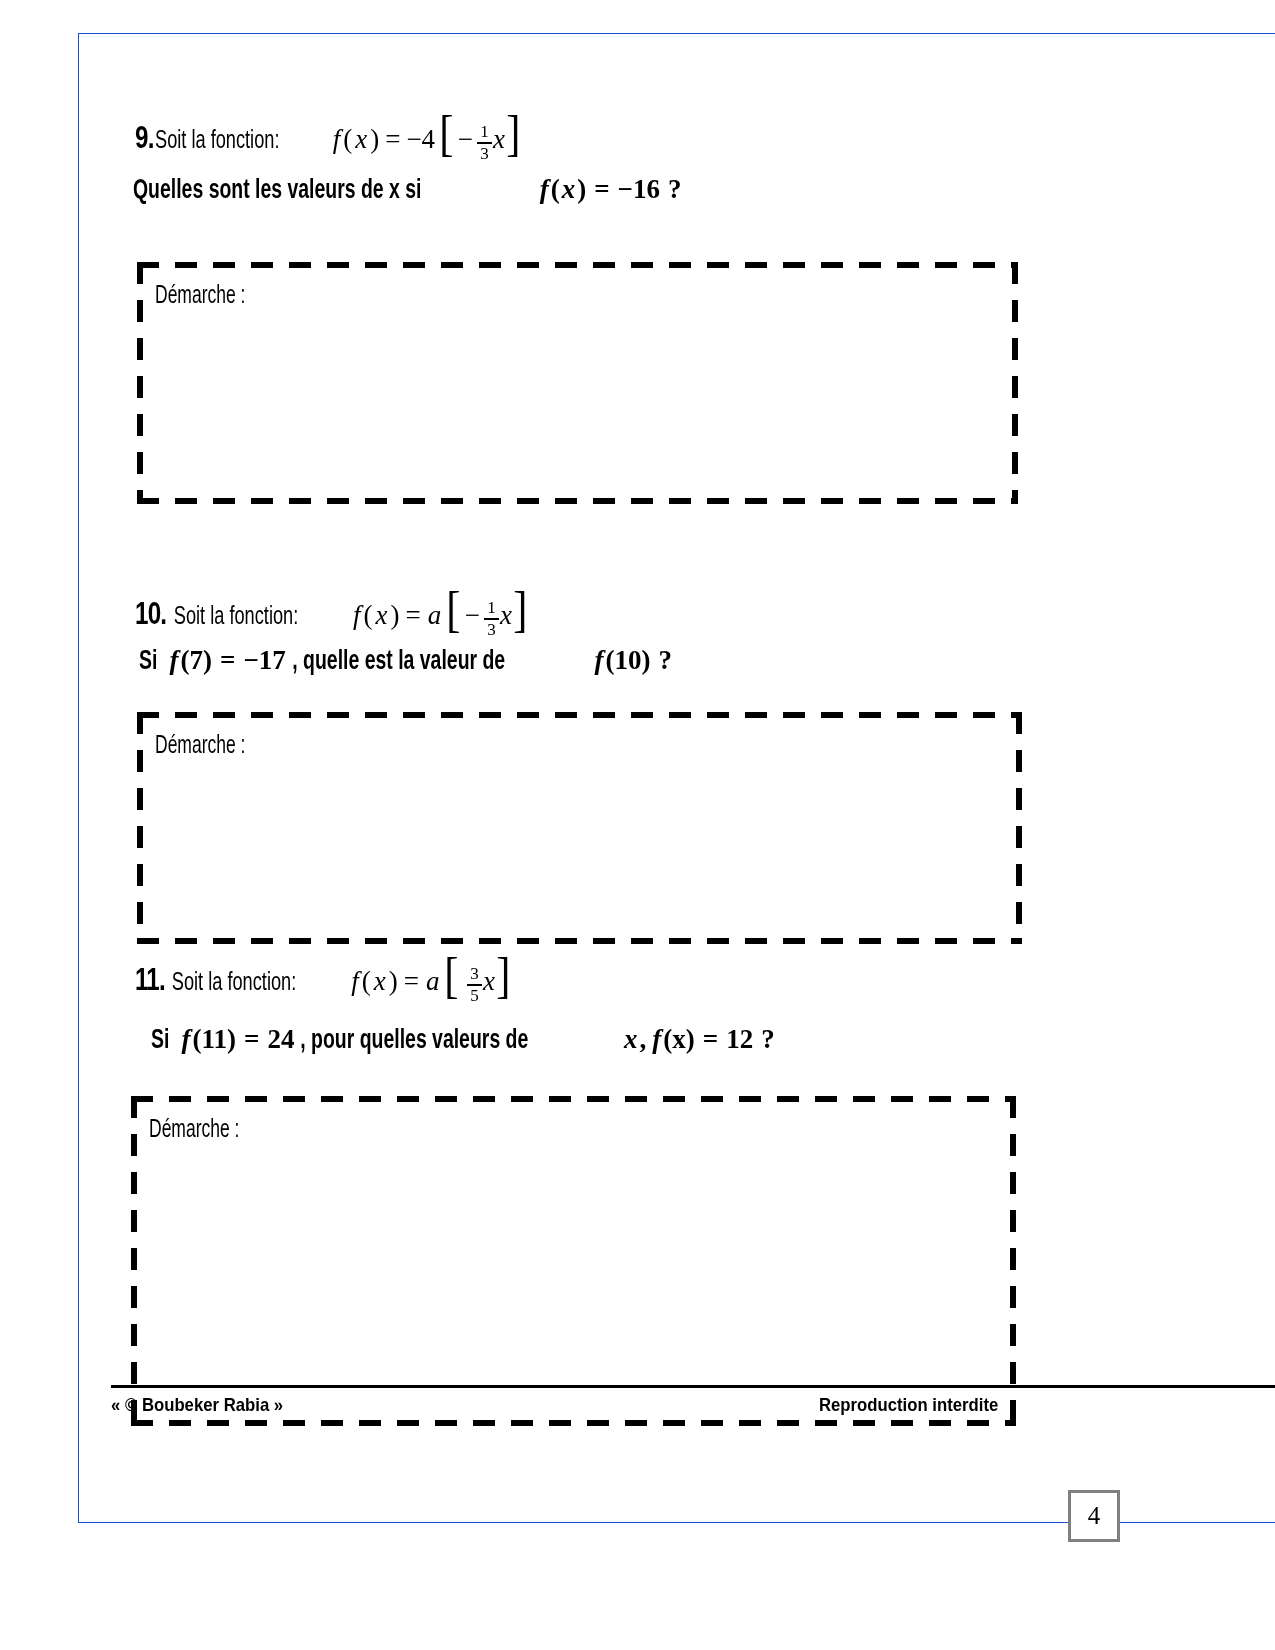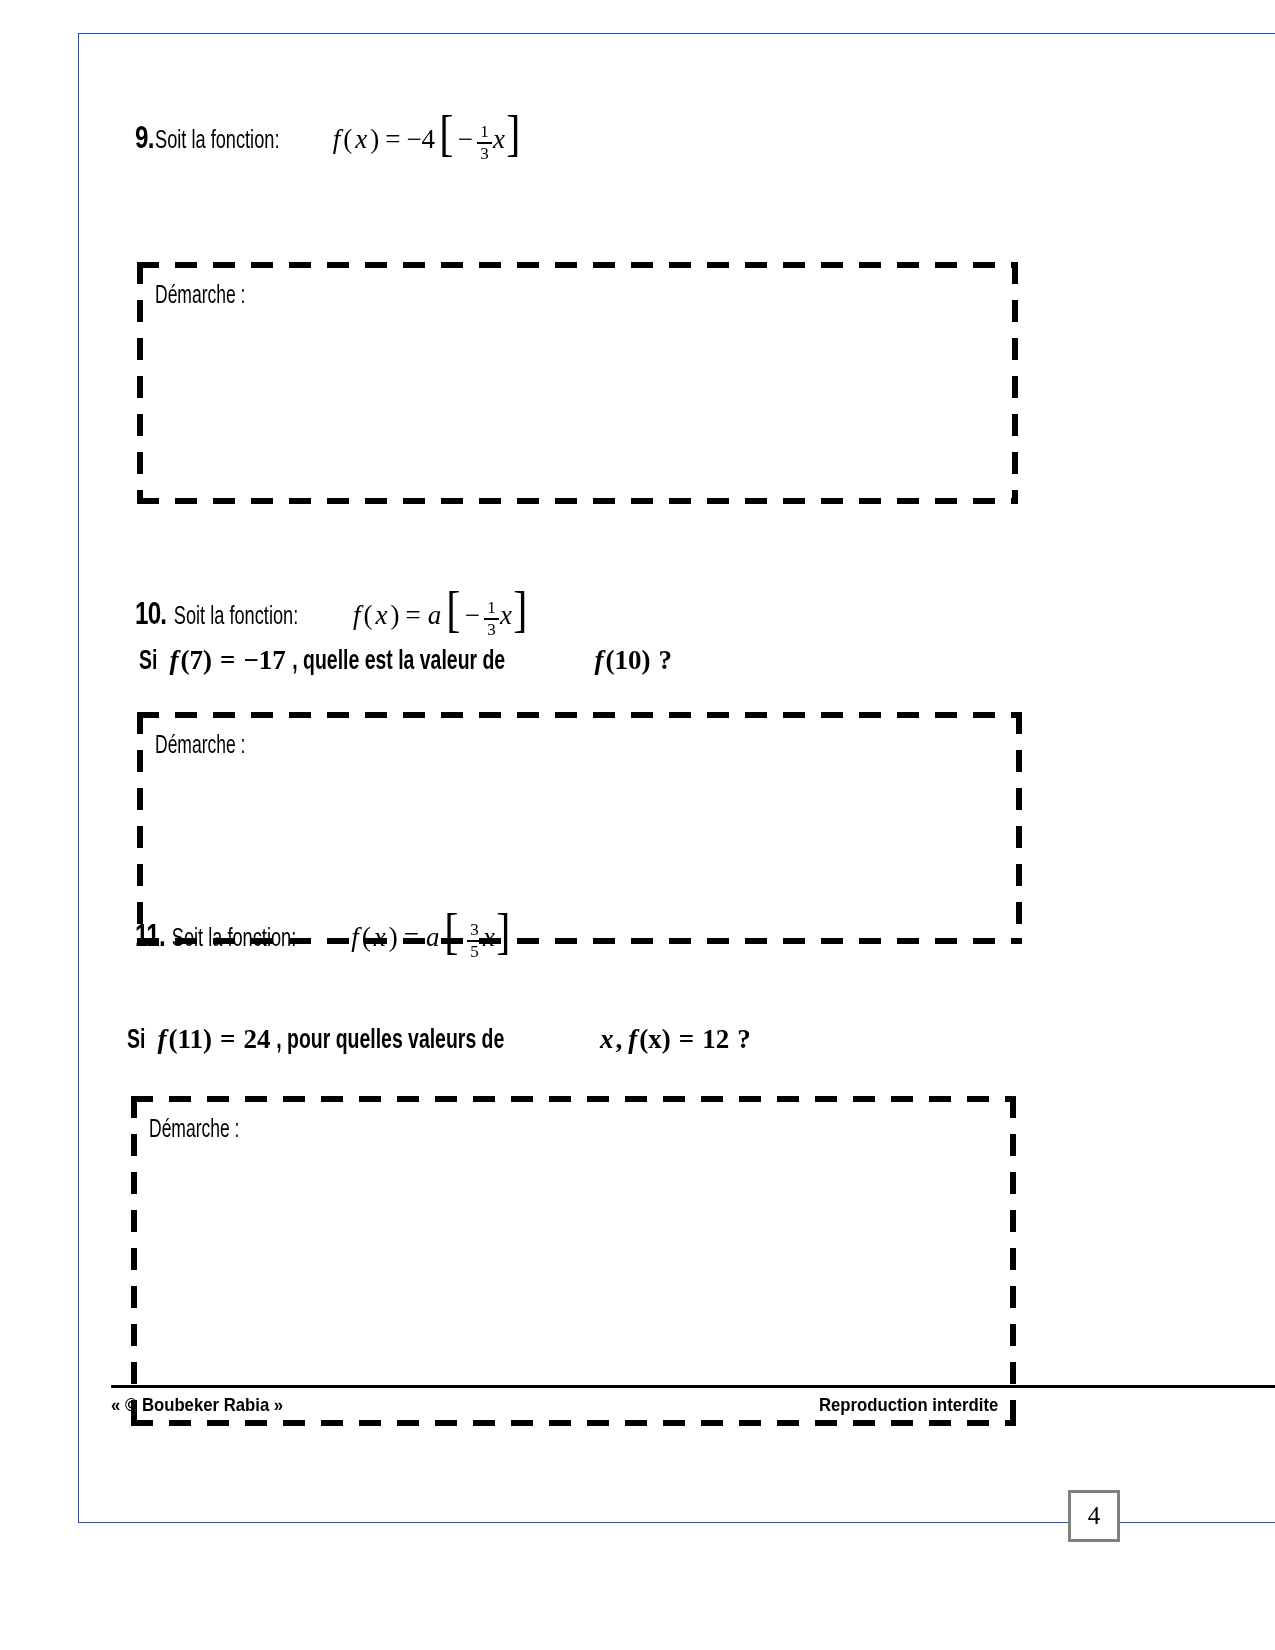--- a/index.html
+++ b/index.html
@@ -194,20 +194,23 @@
 <div class="page-inner">
 
   <div class="qline" style="left:56px; top:88px;">
     <span class="cond qnum">9.</span><span class="cond qtext-light">Soit la fonction:</span><span class="math">f</span><span class="op">(</span><span class="math">x</span><span class="op">)</span><span class="op">=</span><span class="op">−4</span><span class="brk">[</span><span class="op">−</span><span class="frac">
           <span class="num">1</span>
           <span class="bar"></span>
           <span class="den">3</span>
         </span><span class="math">x</span><span class="brk">]</span>
   </div>
 
+  <div class="qline" style="left:54px; top:142px;">
+    <span class="cond qtext-bold">Quelles sont les valeurs de x si</span><span class="math-b" style="padding-left:6px;">f</span><span class="op-b">(</span><span class="math-b">x</span><span class="op-b">)</span><span class="op-b" style="padding:0 6px;">=</span><span class="op-b">−16</span><span class="op-b" style="padding-left:6px;">?</span>
+  </div>
 
   <div class="dashbox" style="left:58px; top:228px; width:881px; height:242px;">
     <span class="cond dash-label">Démarche :</span>
   </div>
 
   <div class="qline" style="left:56px; top:564px;">
     <span class="cond qnum">10.</span><span class="cond qtext-light" style="padding-left:4px;">Soit la fonction:</span><span class="math">f</span><span class="op">(</span><span class="math">x</span><span class="op">)</span><span class="op">=</span><span class="math" style="padding:0 4px;">a</span><span class="brk">[</span><span class="op">−</span><span class="frac">
           <span class="num">1</span>
           <span class="bar"></span>
           <span class="den">3</span>
@@ -215,29 +218,29 @@
   </div>
 
   <div class="qline" style="left:60px; top:613px;">
     <span class="cond qtext-bold">Si</span><span class="math-b" style="padding-left:5px;">f</span><span class="op-b">(7)</span><span class="op-b" style="padding:0 6px;">=</span><span class="op-b">−17</span><span class="cond qtext-bold" style="padding-left:6px;">, quelle est la valeur de</span><span class="math-b" style="padding-left:5px;">f</span><span class="op-b">(10)</span><span class="op-b" style="padding-left:6px;">?</span>
   </div>
 
   <div class="dashbox" style="left:58px; top:678px; width:885px; height:232px;">
     <span class="cond dash-label">Démarche :</span>
   </div>
 
-  <div class="qline" style="left:56px; top:886px;">
+  <div class="qline" style="left:56px; top:930px;">
     <span class="cond qnum">11.</span><span class="cond qtext-light" style="padding-left:4px;">Soit la fonction:</span><span class="math">f</span><span class="op">(</span><span class="math">x</span><span class="op">)</span><span class="op">=</span><span class="math" style="padding:0 4px;">a</span><span class="brk">[</span><span class="op"></span><span class="frac">
           <span class="num">3</span>
           <span class="bar"></span>
           <span class="den">5</span>
         </span><span class="math">x</span><span class="brk">]</span>
   </div>
 
-  <div class="qline" style="left:48px; top:992px;">
+  <div class="qline" style="left:72px; top:992px;">
     <span class="cond qtext-bold">Si</span><span class="math-b" style="padding-left:5px;">f</span><span class="op-b">(11)</span><span class="op-b" style="padding:0 6px;">=</span><span class="op-b">24</span><span class="cond qtext-bold" style="padding-left:6px;">, pour quelles valeurs de</span><span class="math-b" style="padding-left:5px;">x</span><span class="op-b">,</span><span class="math-b" style="padding-left:4px;">f</span><span class="op-b">(x)</span><span class="op-b" style="padding:0 6px;">=</span><span class="op-b">12</span><span class="op-b" style="padding-left:6px;">?</span>
   </div>
 
   <div class="dashbox" style="left:52px; top:1062px; width:885px; height:330px;">
     <span class="cond dash-label">Démarche :</span>
   </div>
 
   <div class="footer-rule"></div>
   <div class="footer-left">« © Boubeker Rabia »</div>
   <div class="footer-right">Reproduction interdite</div>

